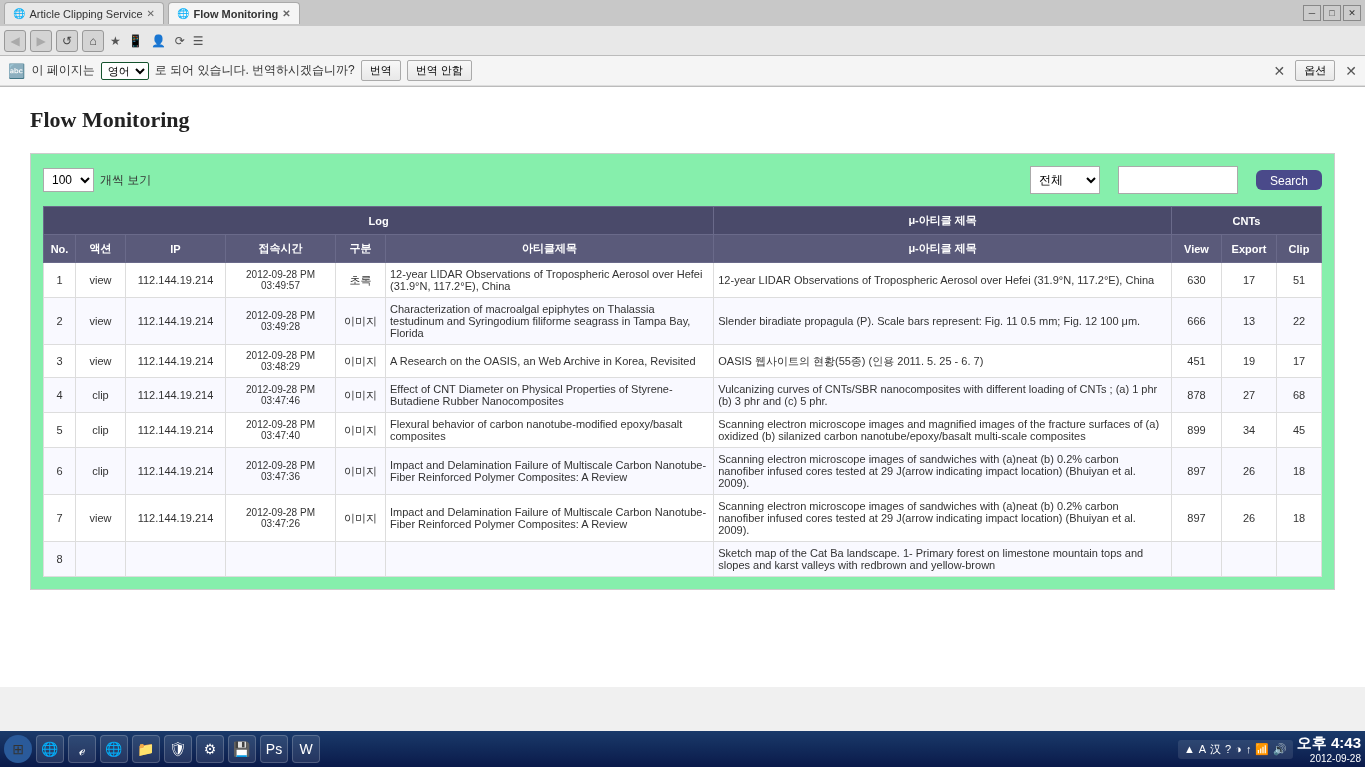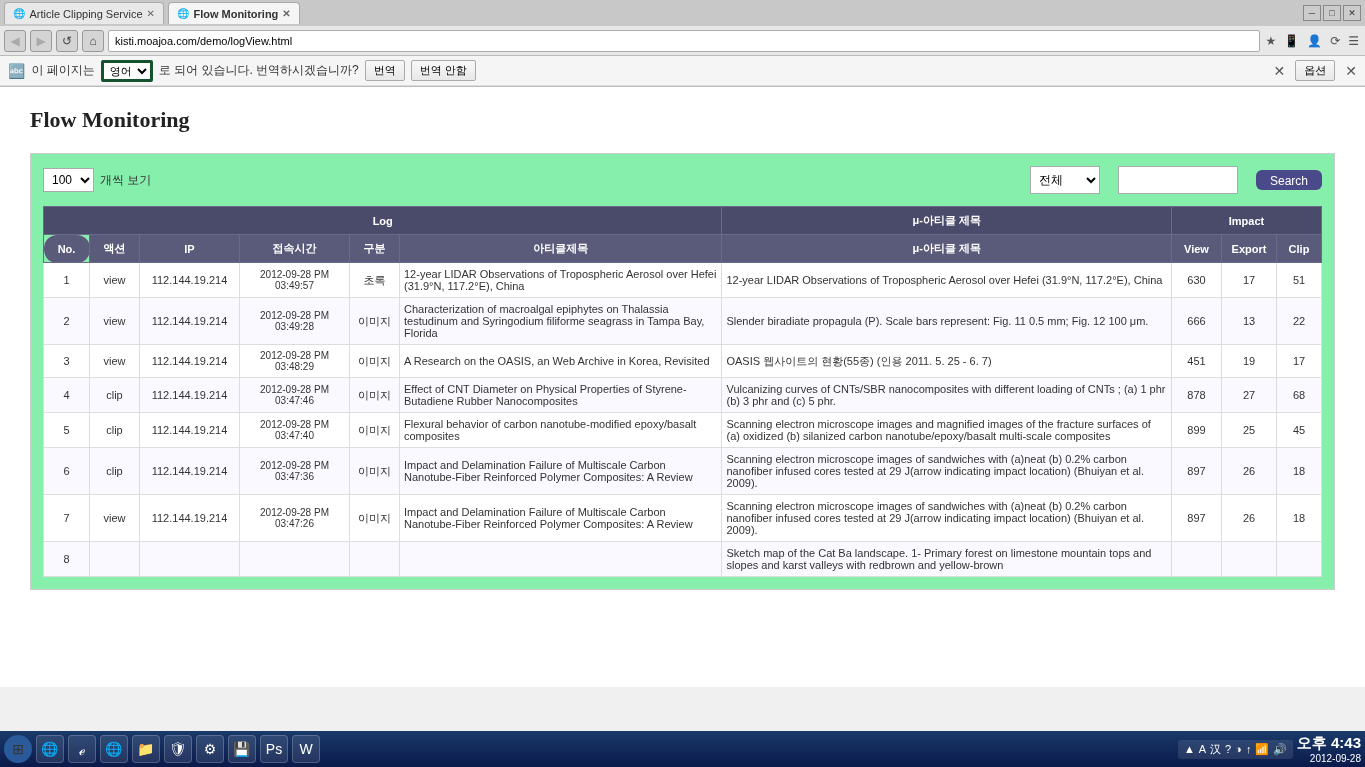--- a/index.html
+++ b/index.html
@@ -120,21 +120,21 @@
       border-bottom: 1px solid #ddd;
       padding: 0 8px;
       gap: 6px;
       font-size: 12px;
     }
     .translate-icon {
       font-size: 14px;
       color: #555;
     }
     .translate-select {
-      border: 3px solid #14532d;
+      border: 1px solid #14532d;
       background: white;
       padding: 1px 2px;
       font-size: 11px;
       border-radius: 2px;
       cursor: pointer;
     }
     .translate-btn {
       border: 1px solid #aaa;
       background: linear-gradient(to bottom, #f8f8f8, #e8e8e8);
       padding: 2px 8px;
@@ -247,21 +247,21 @@
     .data-table tr:nth-child(even) {
       background: #f9f9ff;
     }
     .data-table tr:nth-child(odd) {
       background: white;
     }
     .section-header {
       background: #4a4a6a !important;
       color: white !important;
     }
-    .col-no { width: 46px; border-radius: 13px; }
+    .col-no { width: 32px; }
     .col-action { width: 50px; }
     .col-ip { width: 100px; }
     .col-time { width: 110px; }
     .col-type { width: 50px; }
     .col-article { width: auto; }
     .col-micro { width: auto; }
     .col-view { width: 50px; }
     .col-export { width: 55px; }
     .col-clip { width: 45px; }
 
@@ -351,21 +351,20 @@
       <div class="win-btn">□</div>
       <div class="win-btn">✕</div>
     </div>
   </div>
 
   <div class="nav-bar">
     <div class="nav-btn disabled">◀</div>
     <div class="nav-btn disabled">▶</div>
     <div class="nav-btn">↺</div>
     <div class="nav-btn">⌂</div>
-    <input class="address-bar" type="text" value="kisti.moajoa.com/demo/logView.html" style="">
     <div class="nav-icons">
       <span class="nav-icon">★</span>
       <span class="nav-icon">📱</span>
       <span class="nav-icon">👤</span>
       <span class="nav-icon">⟳</span>
       <span class="nav-icon">☰</span>
     </div>
   </div>
 
   <div class="translate-bar">
@@ -400,21 +399,21 @@
         <input class="search-input" type="text" style="">
         <button class="search-btn">Search</button>
       </div>
     </div>
 
     <table class="data-table">
       <thead>
         <tr>
           <th colspan="6" class="section-header">Log</th>
           <th>μ-아티클 제목</th>
-          <th colspan="3" class="section-header">Impact</th>
+          <th colspan="3" class="section-header">CNTs</th>
         </tr>
         <tr>
           <th class="col-no sub-header">No.</th>
           <th class="col-action sub-header">액션</th>
           <th class="col-ip sub-header">IP</th>
           <th class="col-time sub-header">접속시간</th>
           <th class="col-type sub-header">구분</th>
           <th class="col-article sub-header">아티클제목</th>
           <th class="col-micro sub-header">μ-아티클 제목</th>
           <th class="col-view sub-header">View</th>
@@ -478,21 +477,21 @@
           <tr>
     <td>5</td>
     <td>clip</td>
     <td>112.144.19.214</td>
     <td style="white-space:pre-line;font-size:10px;">2012-09-28 PM
 03:47:40</td>
     <td>이미지</td>
     <td class="text-left">Flexural behavior of carbon nanotube-modified epoxy/basalt composites</td>
     <td class="text-left">Scanning electron microscope images and magnified images of the fracture surfaces of (a) oxidized (b) silanized carbon nanotube/epoxy/basalt multi-scale composites</td>
     <td>899</td>
-    <td>25</td>
+    <td>34</td>
     <td>45</td>
   </tr>
           <tr>
     <td>6</td>
     <td>clip</td>
     <td>112.144.19.214</td>
     <td style="white-space:pre-line;font-size:10px;">2012-09-28 PM
 03:47:36</td>
     <td>이미지</td>
     <td class="text-left">Impact and Delamination Failure of Multiscale Carbon Nanotube-Fiber Reinforced Polymer Composites: A Review</td>

